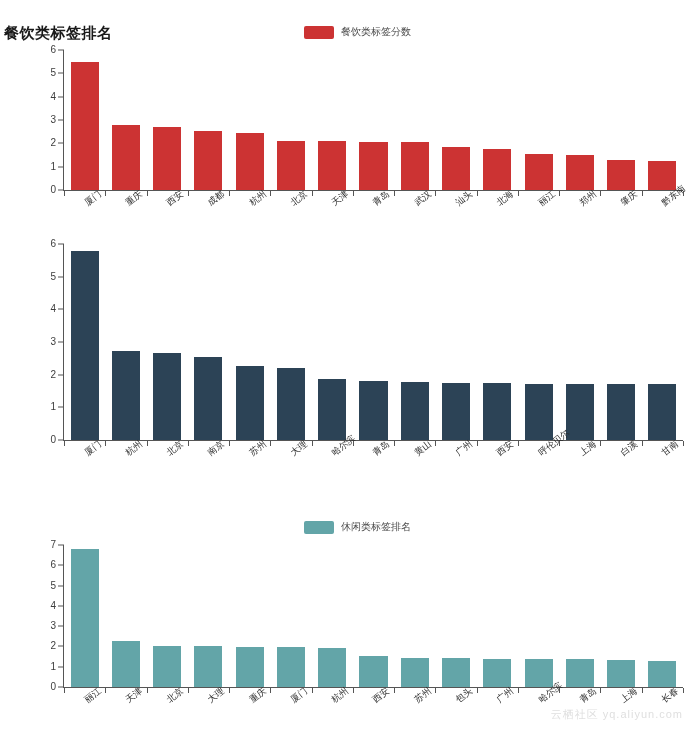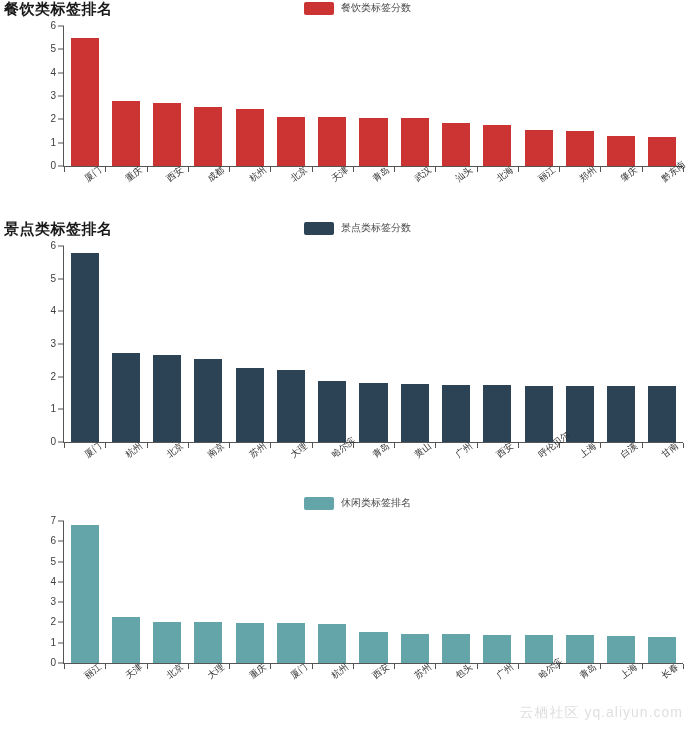--- a/index.html
+++ b/index.html
@@ -150,33 +150,33 @@
     white-space: nowrap;
     text-align: right;
     direction: rtl;
   }
   .xlabel-inner { direction: ltr; display: inline-block; }
 
   .watermark {
     position: absolute;
     right: 14px;
     bottom: 10px;
-    font-size: 14px;
+    font-size: 11px;
     color: #dfdfdf;
     letter-spacing: 1px;
     user-select: none;
     white-space: nowrap;
   }
 </style>
 </head>
 <body>
 
 <div id="page">
 
-  <div class="panel" style="height:220px;">
+  <div class="panel" style="height:220px;margin-top:24px;">
     <div class="panel-head">
       <div class="panel-title">餐饮类标签排名</div>
       <div class="legend">
         <span class="legend-swatch" style="background:#CC3333;"></span>
         <span class="legend-label">餐饮类标签分数</span>
       </div>
     </div>
     <div class="plot-wrap" style="height:190px;">
         <div class="plot" style="height: 140px;">
           <div class="axis-y">
@@ -339,27 +339,20 @@
             </div>
             <div class="xlabel-slot">
               <div class="xlabel"><span class="xlabel-inner">黔东南</span></div>
             </div>
           </div>
         </div>
       </div>
   </div>
 
   <div class="panel" style="height:275px;">
-    <div class="panel-head">
-      <div class="panel-title">景点类标签排名</div>
-      <div class="legend">
-        <span class="legend-swatch" style="background:#2C4356;"></span>
-        <span class="legend-label">景点类标签分数</span>
-      </div>
-    </div>
     <div class="plot-wrap" style="height:245px;">
         <div class="plot" style="height: 196px;">
           <div class="axis-y">
             <div class="ytick" style="top: 196px;">0</div>
             <div class="ytick-mark" style="top: 196px;"></div>
             <div class="ytick" style="top: 163.333px;">1</div>
             <div class="ytick-mark" style="top: 163.333px;"></div>
             <div class="ytick" style="top: 130.667px;">2</div>
             <div class="ytick-mark" style="top: 130.667px;"></div>
             <div class="ytick" style="top: 98px;">3</div>

